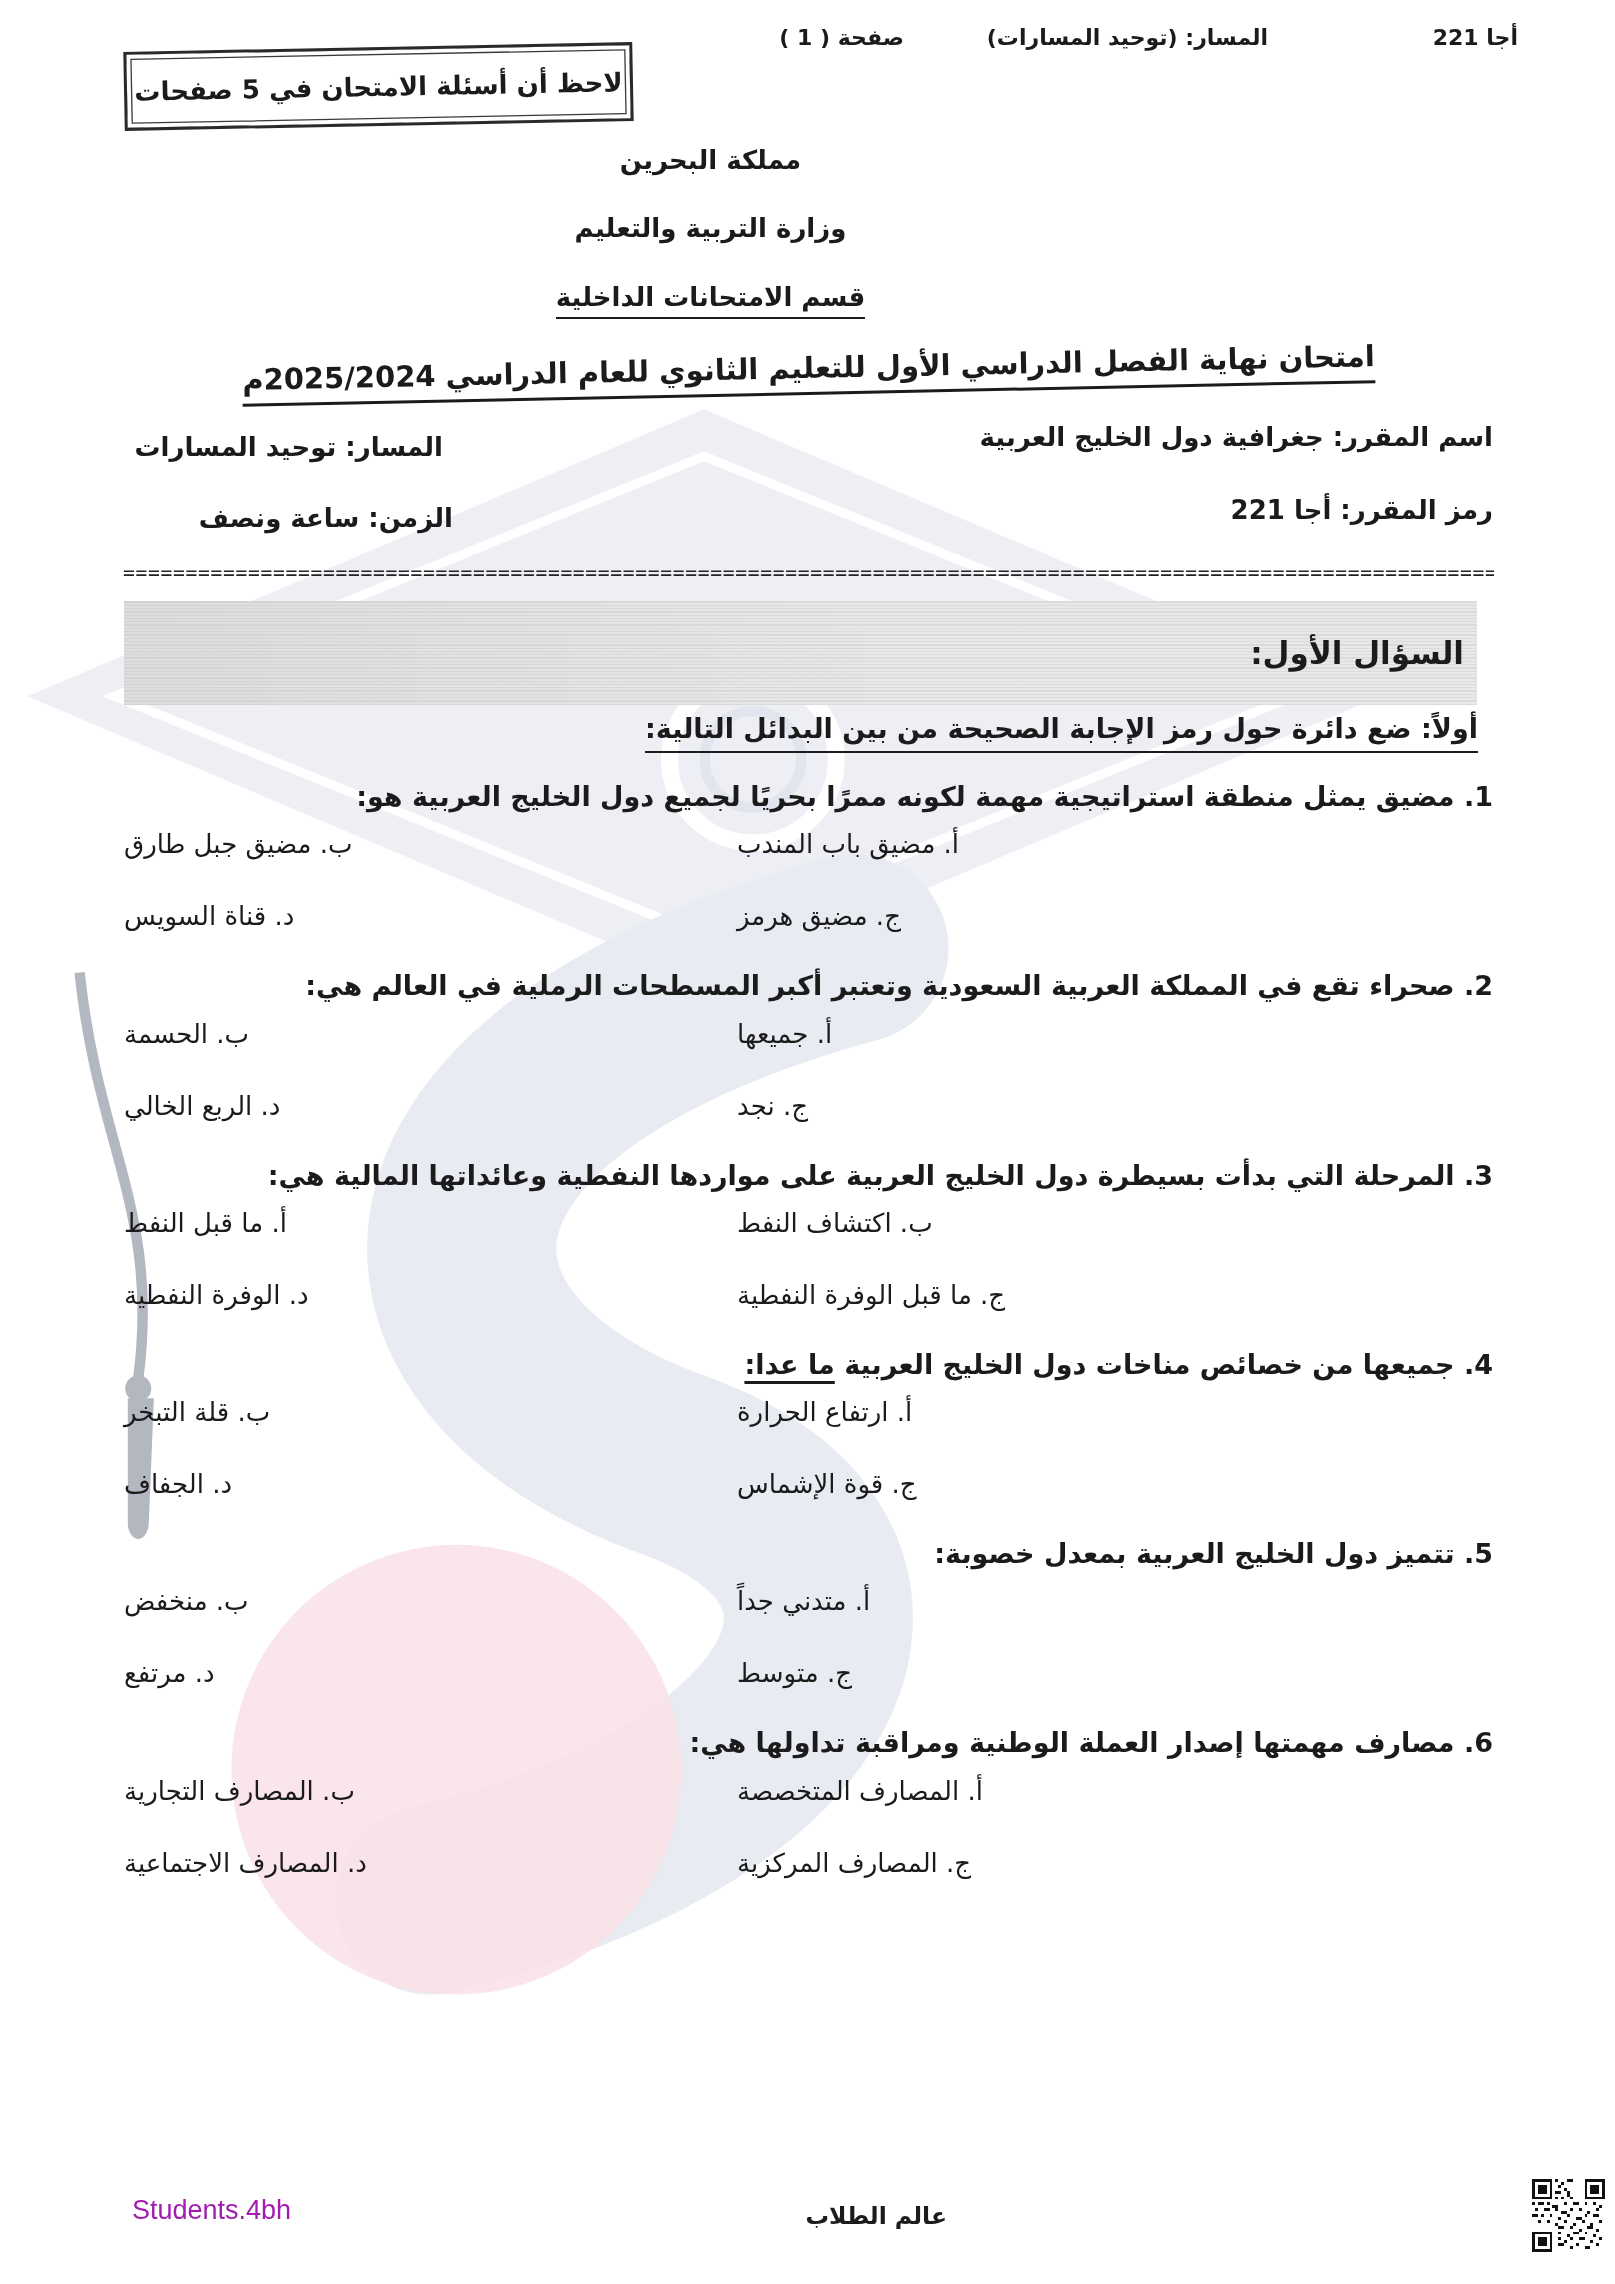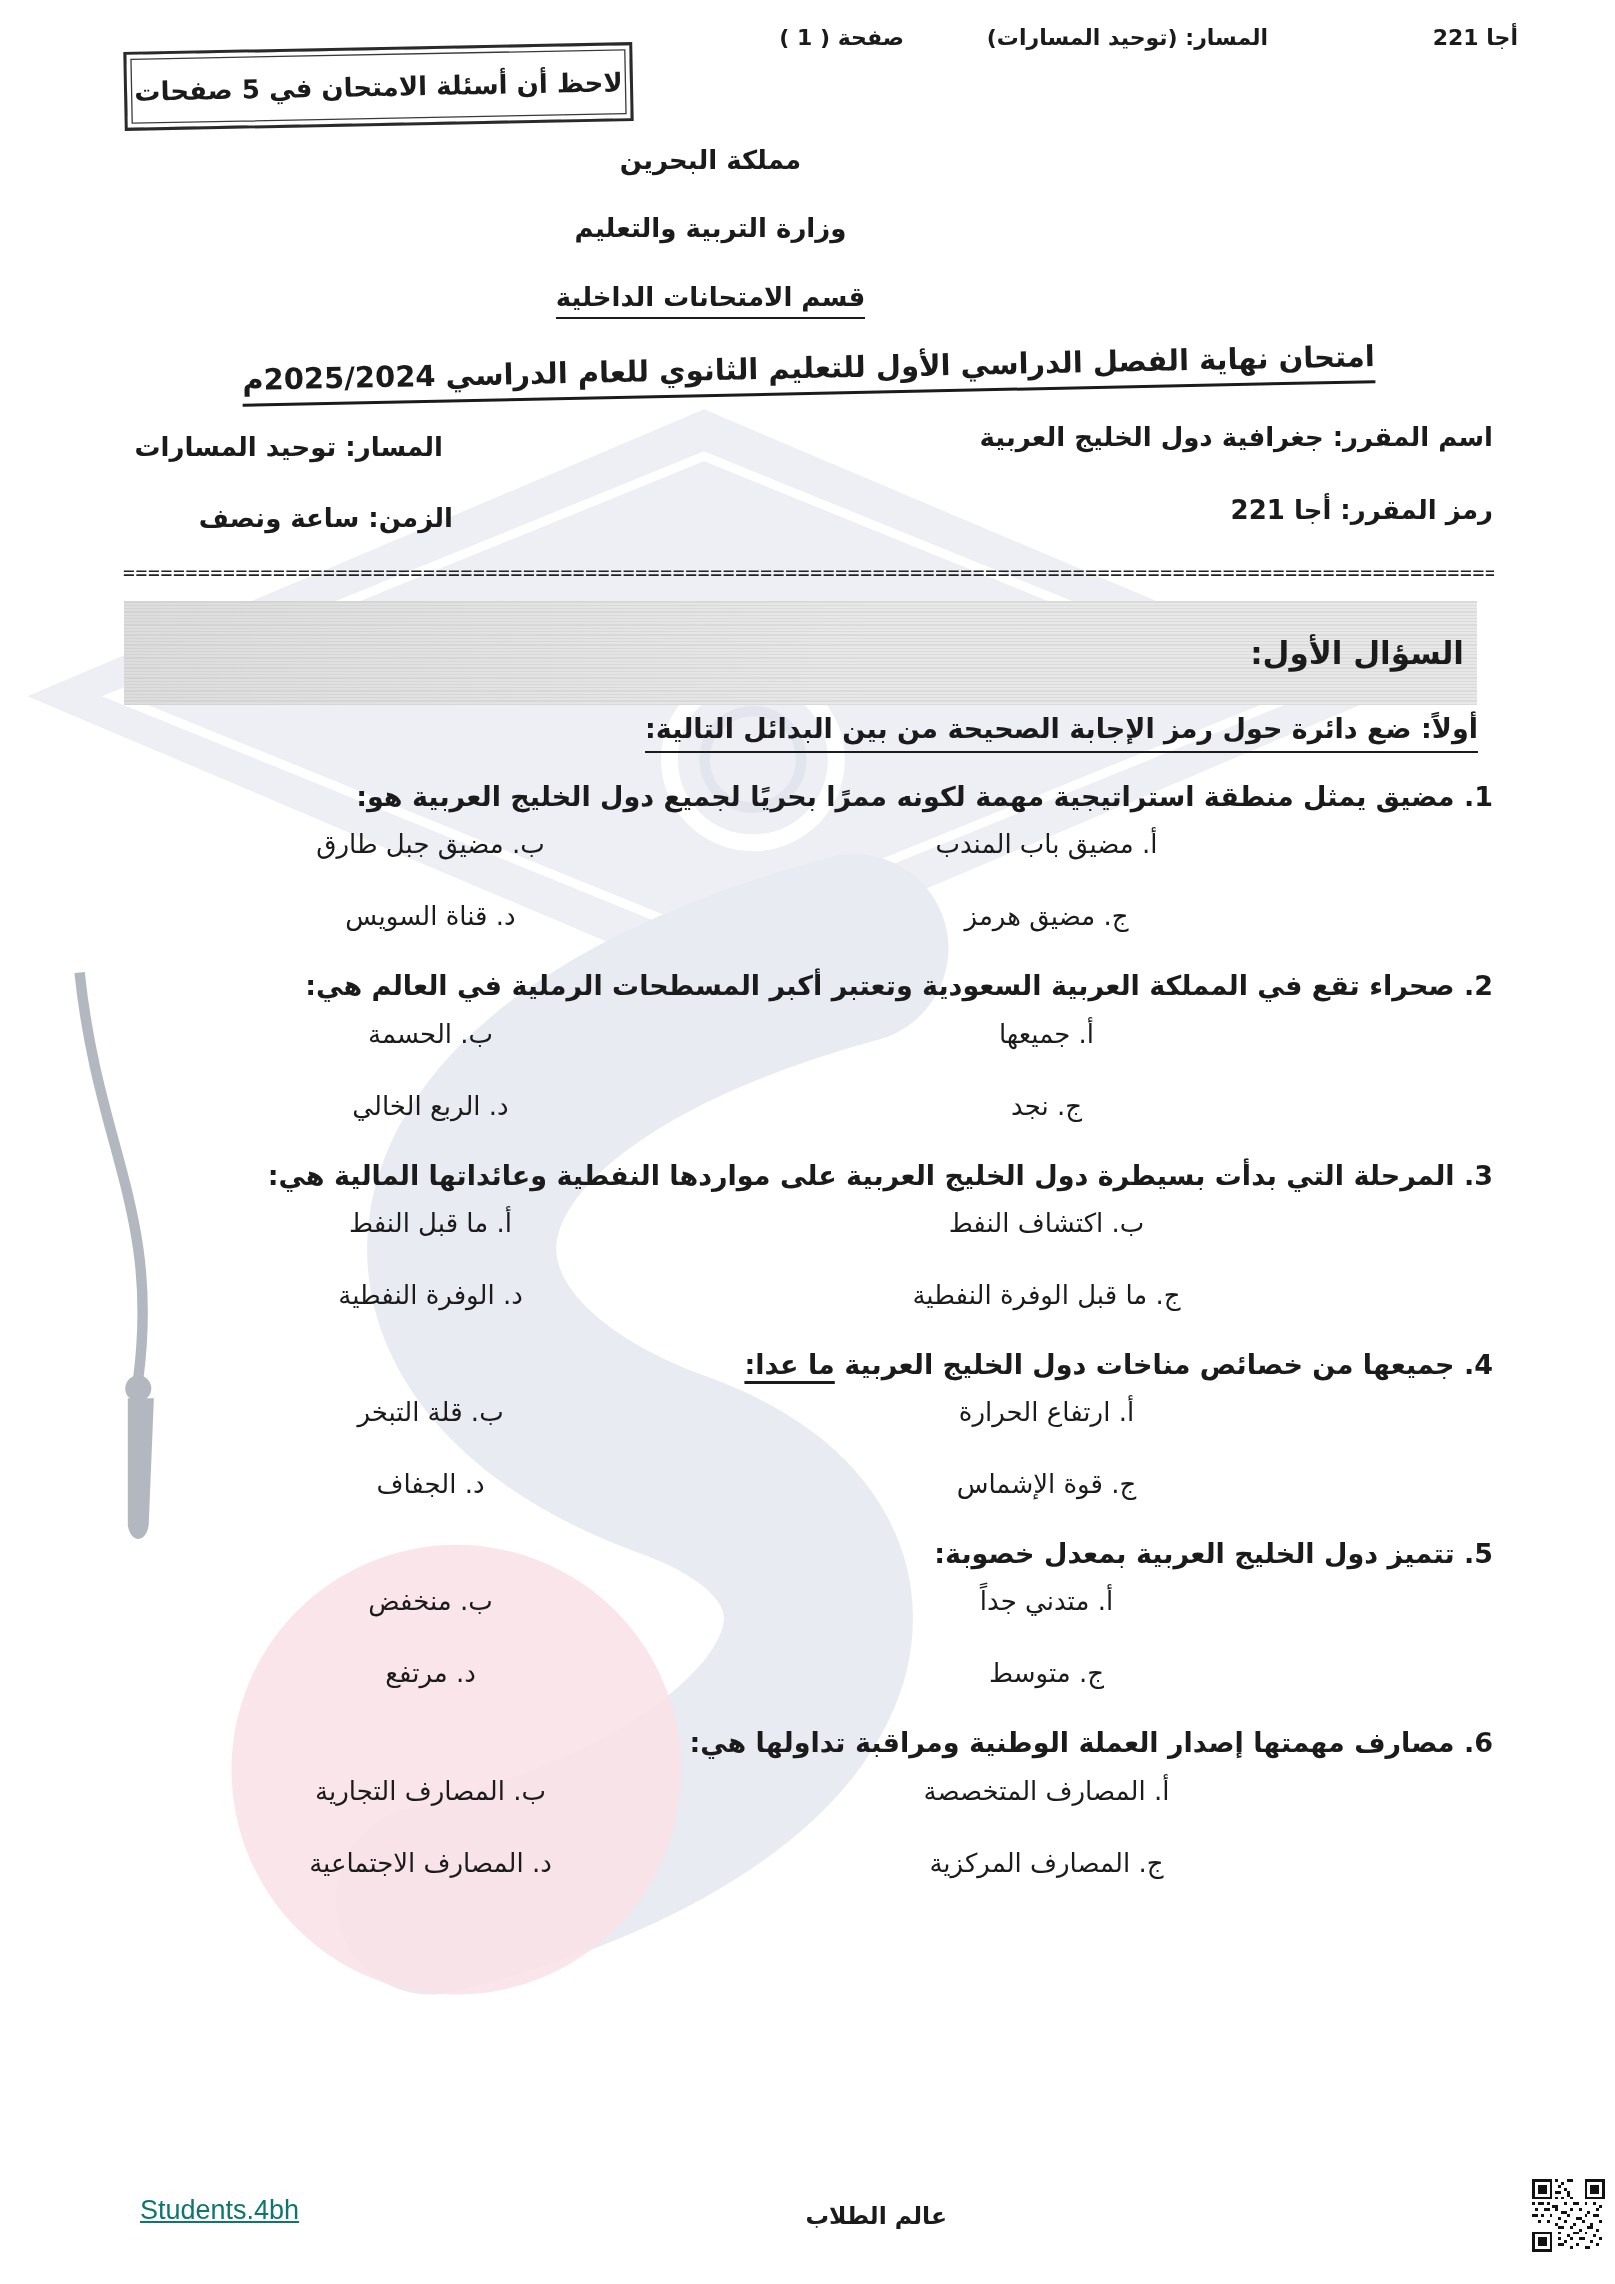--- a/index.html
+++ b/index.html
@@ -59,25 +59,25 @@
   .instruction{position:absolute;top:713px;right:138px;font-size:27px;font-weight:bold;white-space:nowrap;}
   .instruction span{border-bottom:2.6px solid #1b1b1b;padding-bottom:6.5px;}
 
   
   .questions{position:absolute;top:777px;left:124px;width:1369px;}
   .question{margin:0;}
   .stem{font-size:27px;font-weight:bold;line-height:1.5;white-space:nowrap;}
   .stem .u{text-decoration:underline;text-decoration-thickness:2.6px;text-underline-offset:6.5px;}
   .options{display:grid;grid-template-columns:619px 1fr;direction:rtl;
     padding-right:137px;row-gap:33px;margin-top:7.8px;margin-bottom:30px;}
-  .option{font-size:26px;line-height:1.5;text-align:center;white-space:nowrap;}
-
-  
-  .footer-brand{position:absolute;top:2195px;left:140px;font-family:"Liberation Sans",sans-serif;
-    font-size:27px;color:#0f766e;direction:ltr;text-decoration:underline;}
+  .option{font-size:26px;line-height:1.5;text-align:left;white-space:nowrap;}
+
+  
+  .footer-brand{position:absolute;top:2195px;left:132px;font-family:"Liberation Sans",sans-serif;
+    font-size:27px;color:#a21caf;direction:ltr;}
   .footer-site{position:absolute;top:2202px;right:669px;font-size:23.5px;font-weight:bold;}
   .qr{position:absolute;top:2177px;left:1532px;width:73px;height:77px;}
 </style>
 </head>
 <body>
 
 <div class="page">
 
   <svg class="watermark" width="1616" height="2284" viewBox="0 0 2479 3504" aria-hidden="true">
     <g>

